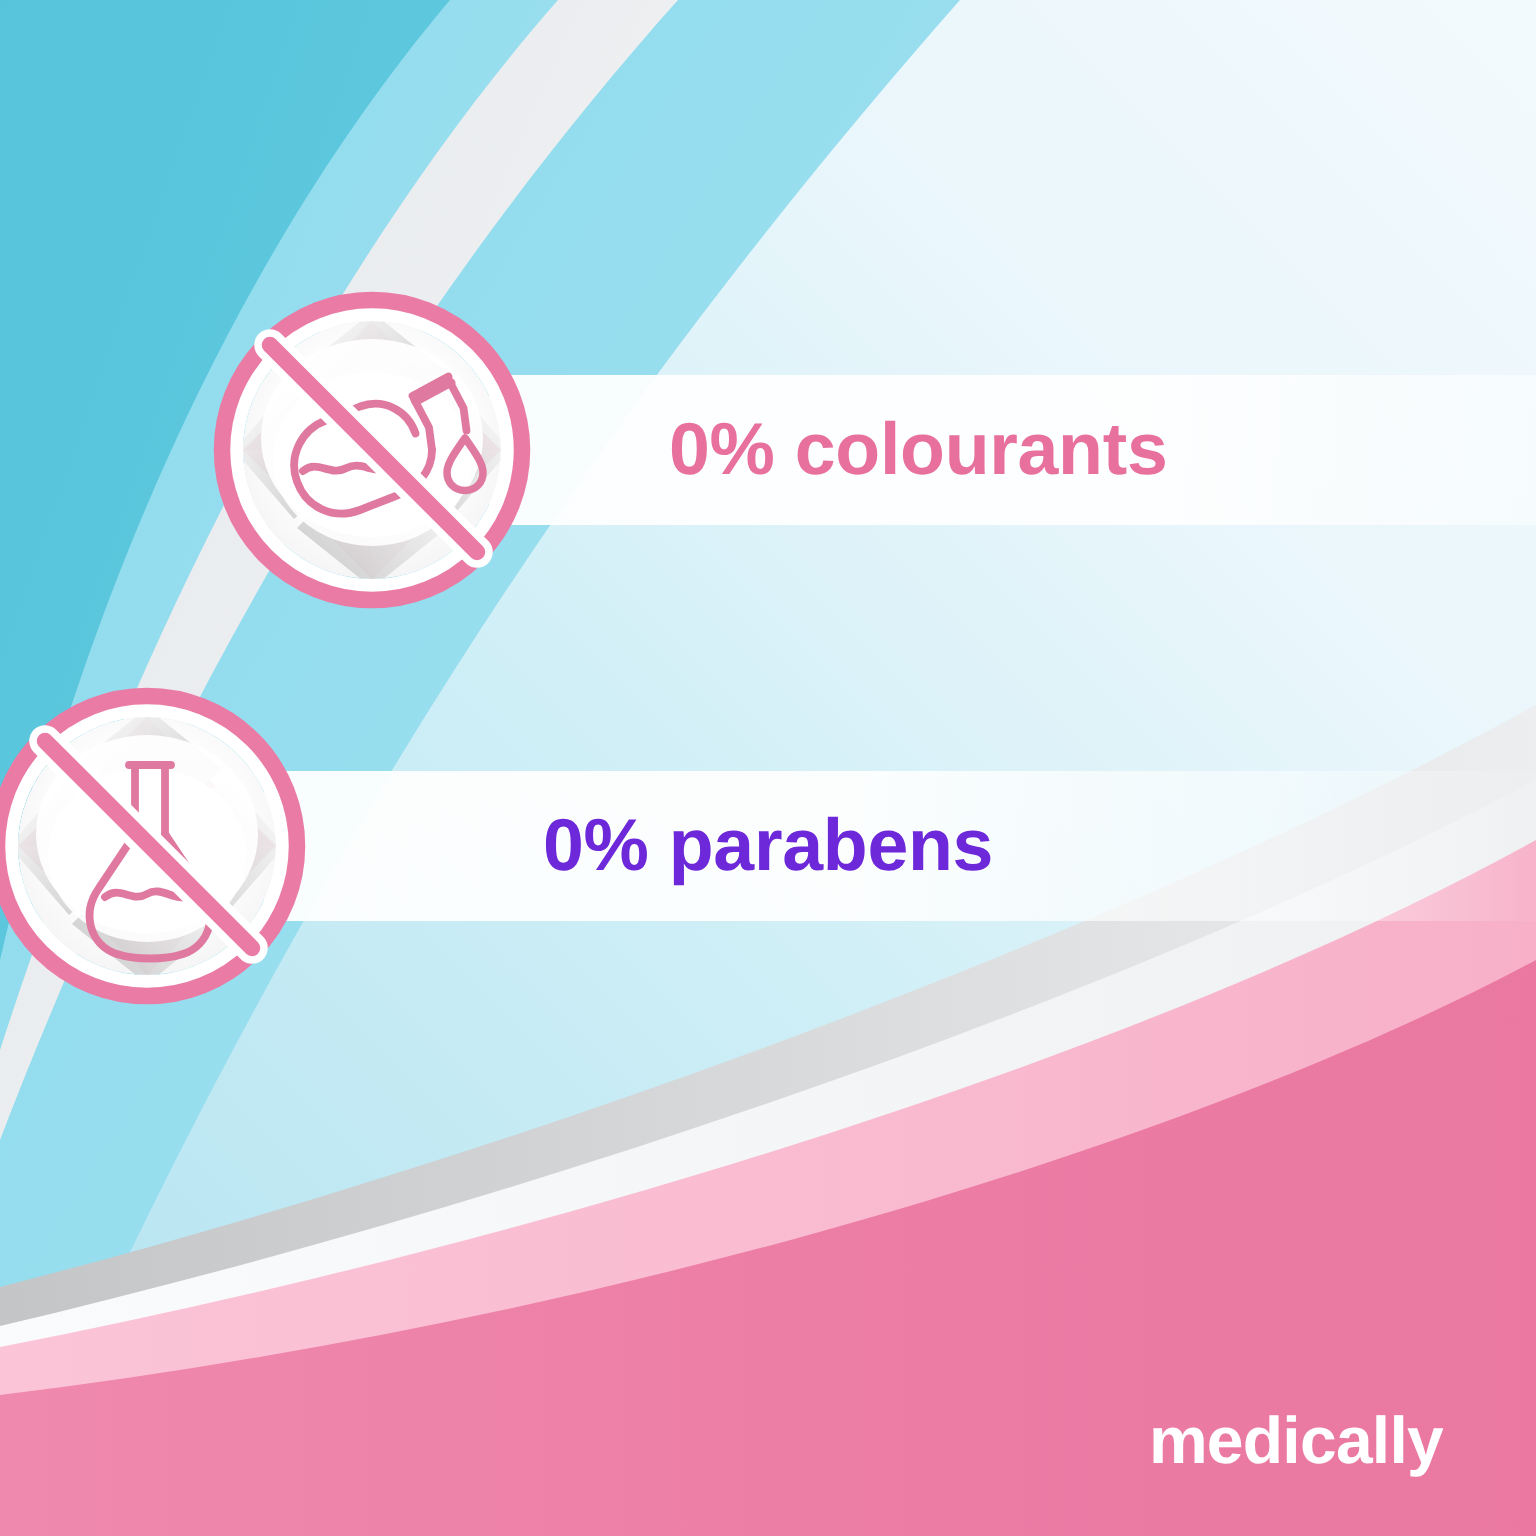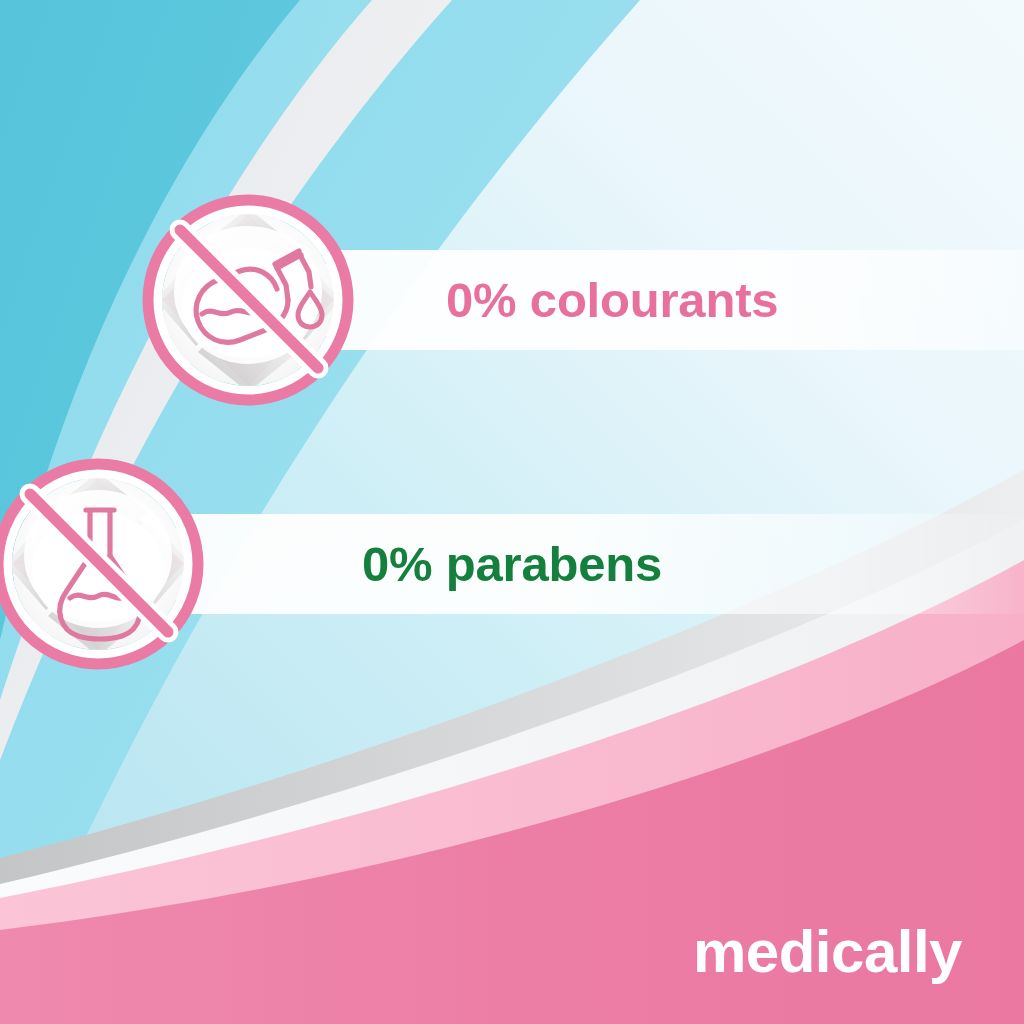--- a/index.html
+++ b/index.html
@@ -48,21 +48,21 @@
   #row-colourants .claim-label{ margin-left:86px; }
   #row-parabens  .claim-label{ margin-left:152px; }
 
   
   #headline{
     position:absolute;
     right:62px;
     bottom:38px;
     text-align:right;
     color:#ffffff;
-    font-size:60px;
+    font-size:44px;
     font-weight:700;
     line-height:1.14;
     letter-spacing:-0.5px;
     z-index:40;
     white-space:nowrap;
   }
   #headline .hl-line{ display:block; }
 </style>
 </head>
 <body>
@@ -247,20 +247,20 @@
                  C104,188 124,188 136,184 C154,178 160,157 148,140 L124,104"></path>
         <path d="M84,146 C94,138 102,150 112,144 C122,138 130,150 142,145"></path>
       </g>
 
       <g>
         <line x1="44" y1="42" x2="182" y2="180" stroke="#ffffff" stroke-width="21" stroke-linecap="round"></line>
         <line x1="44" y1="42" x2="182" y2="180" stroke="#ea7ba4" stroke-width="11" stroke-linecap="round"></line>
       </g>
     </svg>
 
-    <div class="claim-label" style="color:#15803d">0% parabens</div>
+    <div class="claim-label" style="color:#6d28d9">0% parabens</div>
   </div>
 
   <div id="headline">
     <span class="hl-line">medically</span>
   </div>
 
 </div>
 
 </body></html>

